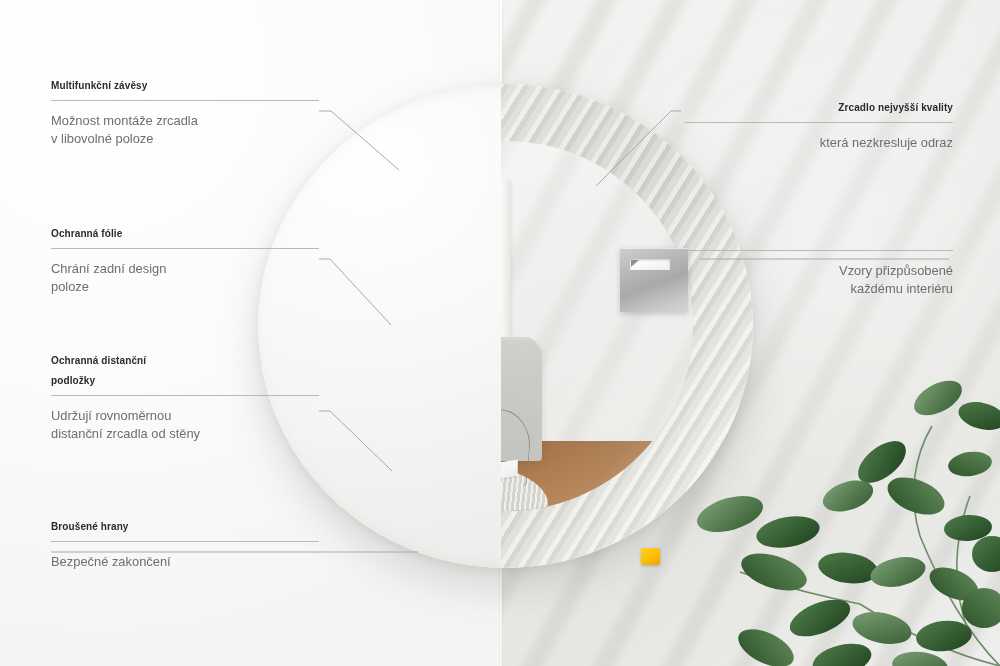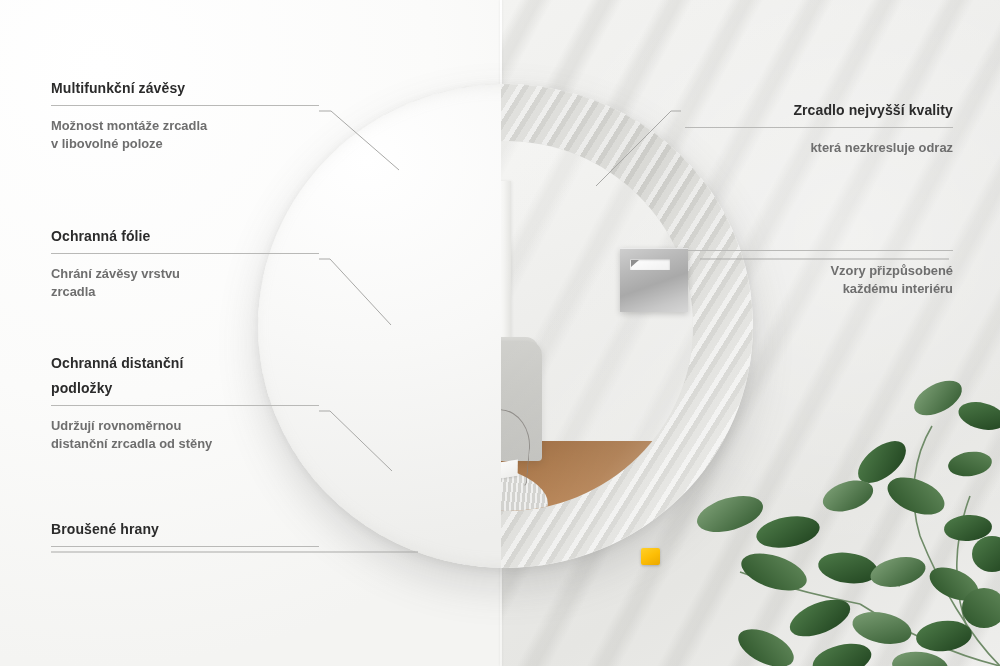--- a/index.html
+++ b/index.html
@@ -187,26 +187,26 @@
     border-radius:2px;
     box-shadow:0 1px 3px rgba(0,0,0,.22);
   }
 
   
   .lines{position:absolute;left:0;top:0;width:1000px;height:666px;pointer-events:none;}
 
   
   .callout{position:absolute;}
   .callout .c-title{
-    font-size:14px;font-weight:bold;color:#2b2b2b;
+    font-size:10px;font-weight:bold;color:#2b2b2b;
     letter-spacing:.1px;line-height:1.28;margin:0 0 7px 0;
   }
   .callout .c-rule{height:1px;background:#b9b9b7;margin:0 0 11px 0;}
   .callout .c-desc{
-    font-size:12.9px;color:#6e6e6e;line-height:1.42;margin:0;font-weight:bold;
+    font-size:12.9px;color:#6e6e6e;line-height:1.42;margin:0;font-weight:normal;
   }
   .callout.left{left:51px;text-align:left;}
   .callout.right{text-align:right;margin-top:22px;}
 
   #co-0{top:80px;width:268px;}
   #co-0 .c-rule{width:268px;}
   #co-1{top:228px;width:268px;}
   #co-1 .c-rule{width:268px;}
   #co-2{top:355px;width:268px;}
   #co-2 .c-rule{width:268px;}
@@ -287,35 +287,36 @@
   <div class="callout left" id="co-0">
     <div class="c-title">Multifunkční závěsy</div>
     <div class="c-rule"></div>
     <div class="c-desc">Možnost montáže zrcadla</div>
     <div class="c-desc">v libovolné poloze</div>
   </div>
 
   <div class="callout left" id="co-1">
     <div class="c-title">Ochranná fólie</div>
     <div class="c-rule"></div>
-    <div class="c-desc">Chrání závěsy vrstvu</div>
-    <div class="c-desc">zrcadla</div>
+    <div class="c-desc">Chrání zadní design</div>
+    <div class="c-desc">poloze</div>
   </div>
 
   <div class="callout left" id="co-2">
     <div class="c-title">Ochranná distanční</div>
     <div class="c-title">podložky</div>
     <div class="c-rule"></div>
     <div class="c-desc">Udržují rovnoměrnou</div>
     <div class="c-desc">distanční zrcadla od stěny</div>
   </div>
 
   <div class="callout left" id="co-3">
     <div class="c-title">Broušené hrany</div>
     <div class="c-rule"></div>
+    <div class="c-desc">Bezpečné zakončení</div>
   </div>
 
   <div class="callout right" id="co-4">
     <div class="c-title">Zrcadlo nejvyšší kvality</div>
     <div class="c-rule"></div>
     <div class="c-desc">která nezkresluje odraz</div>
   </div>
 
   <div class="callout right" id="co-5">
     <div class="c-rule"></div>

